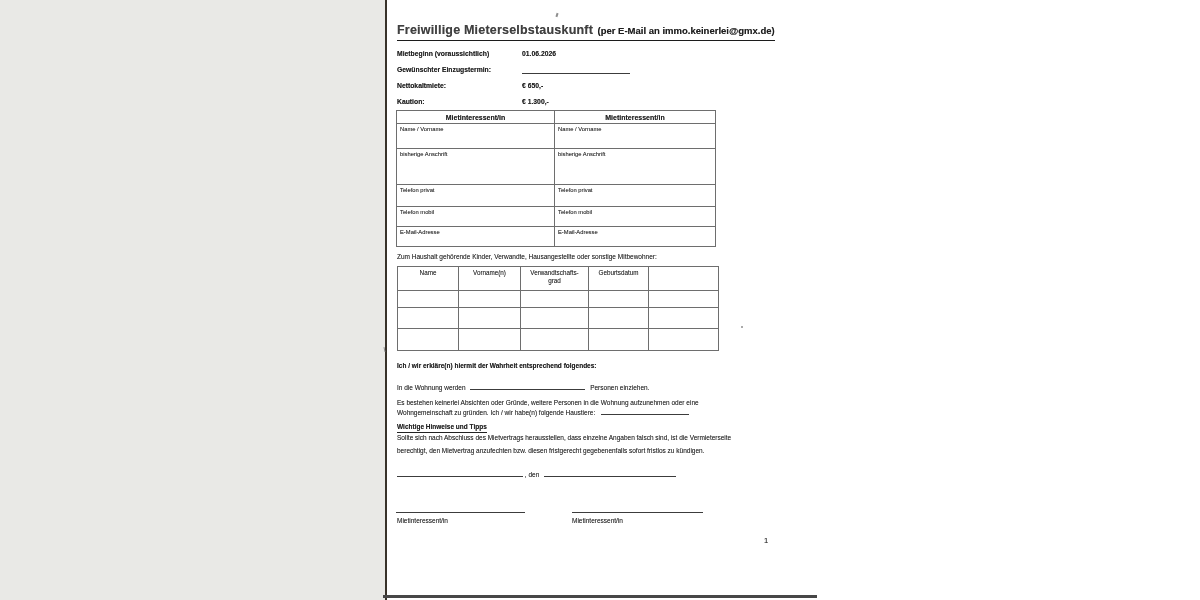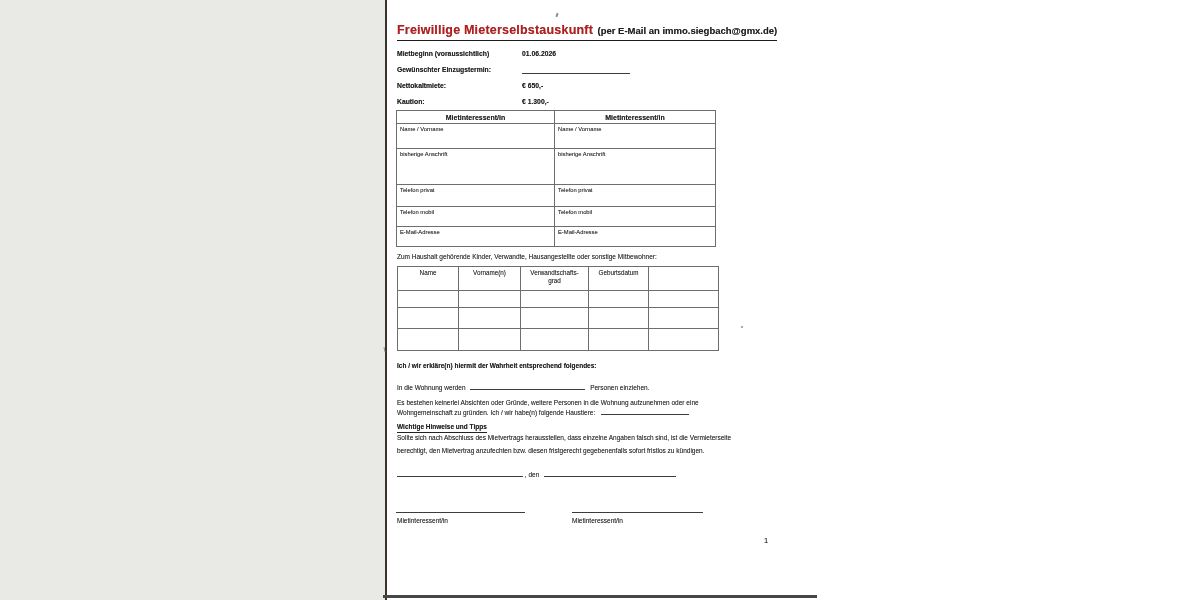--- a/index.html
+++ b/index.html
@@ -38,21 +38,21 @@
   .doc * { text-shadow: 0 0 0.3px rgba(45,45,45,0.55); }
 
   .abs { position: absolute; }
 
   .title-block {
     left: 397px; top: 20px;
     border-bottom: 1.4px solid #1c1c1c;
     padding-bottom: 2px;
     white-space: nowrap;
   }
-  .title-main { font-size: 12.5px; font-weight: bold; color: #b91c1c; letter-spacing: 0.2px; }
+  .title-main { font-size: 12.5px; font-weight: bold; color: #404040; letter-spacing: 0.2px; }
   .title-suffix { font-size: 9.5px; font-weight: bold; color: #1e1e1e; }
 
   .field-label { left: 397px; font-size: 6.8px; font-weight: bold; color: #222; }
   .field-value { left: 522px; font-size: 6.8px; font-weight: bold; color: #222; }
   .blank {
     display: inline-block;
     border-bottom: 1px solid #3c3c3c;
     height: 6px;
     vertical-align: baseline;
   }
@@ -91,21 +91,21 @@
 <div class="canvas">
 
   <div class="scan-left-bg"></div>
   <div class="page-left-edge"></div>
   <div class="page-bottom-edge"></div>
 
   <div class="doc">
 
     <div class="abs title-block">
       <span class="title-main">Freiwillige Mieterselbstauskunft</span>
-      <span class="title-suffix">(per E-Mail an immo.siegbach@gmx.de)</span>
+      <span class="title-suffix">(per E-Mail an immo.keinerlei@gmx.de)</span>
     </div>
 
     <div class="abs field-label" style="top:50px">Mietbeginn (voraussichtlich)</div>
     <div class="abs field-value" style="top:50px">01.06.2026</div>
 
     <div class="abs field-label" style="top:66px">Gewünschter Einzugstermin:</div>
     <span class="abs blank" style="left:522px; top:67px; width:108px"></span>
 
     <div class="abs field-label" style="top:82px">Nettokaltmiete:</div>
     <div class="abs field-value" style="top:82px">€ 650,-</div>

